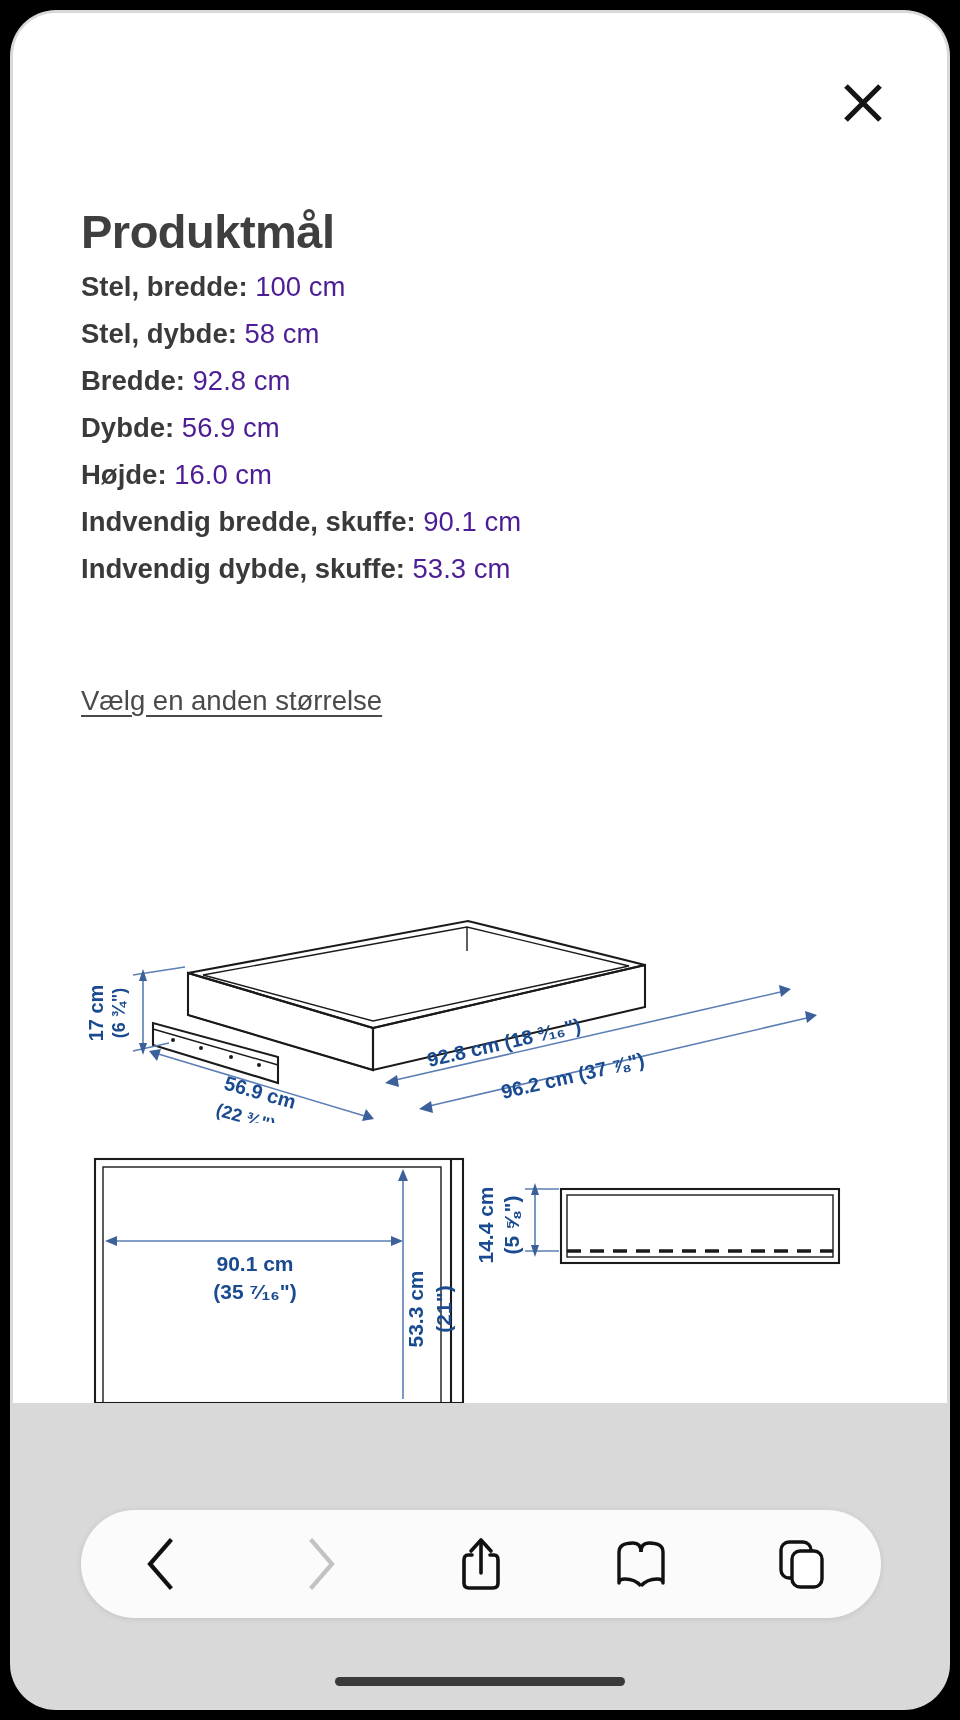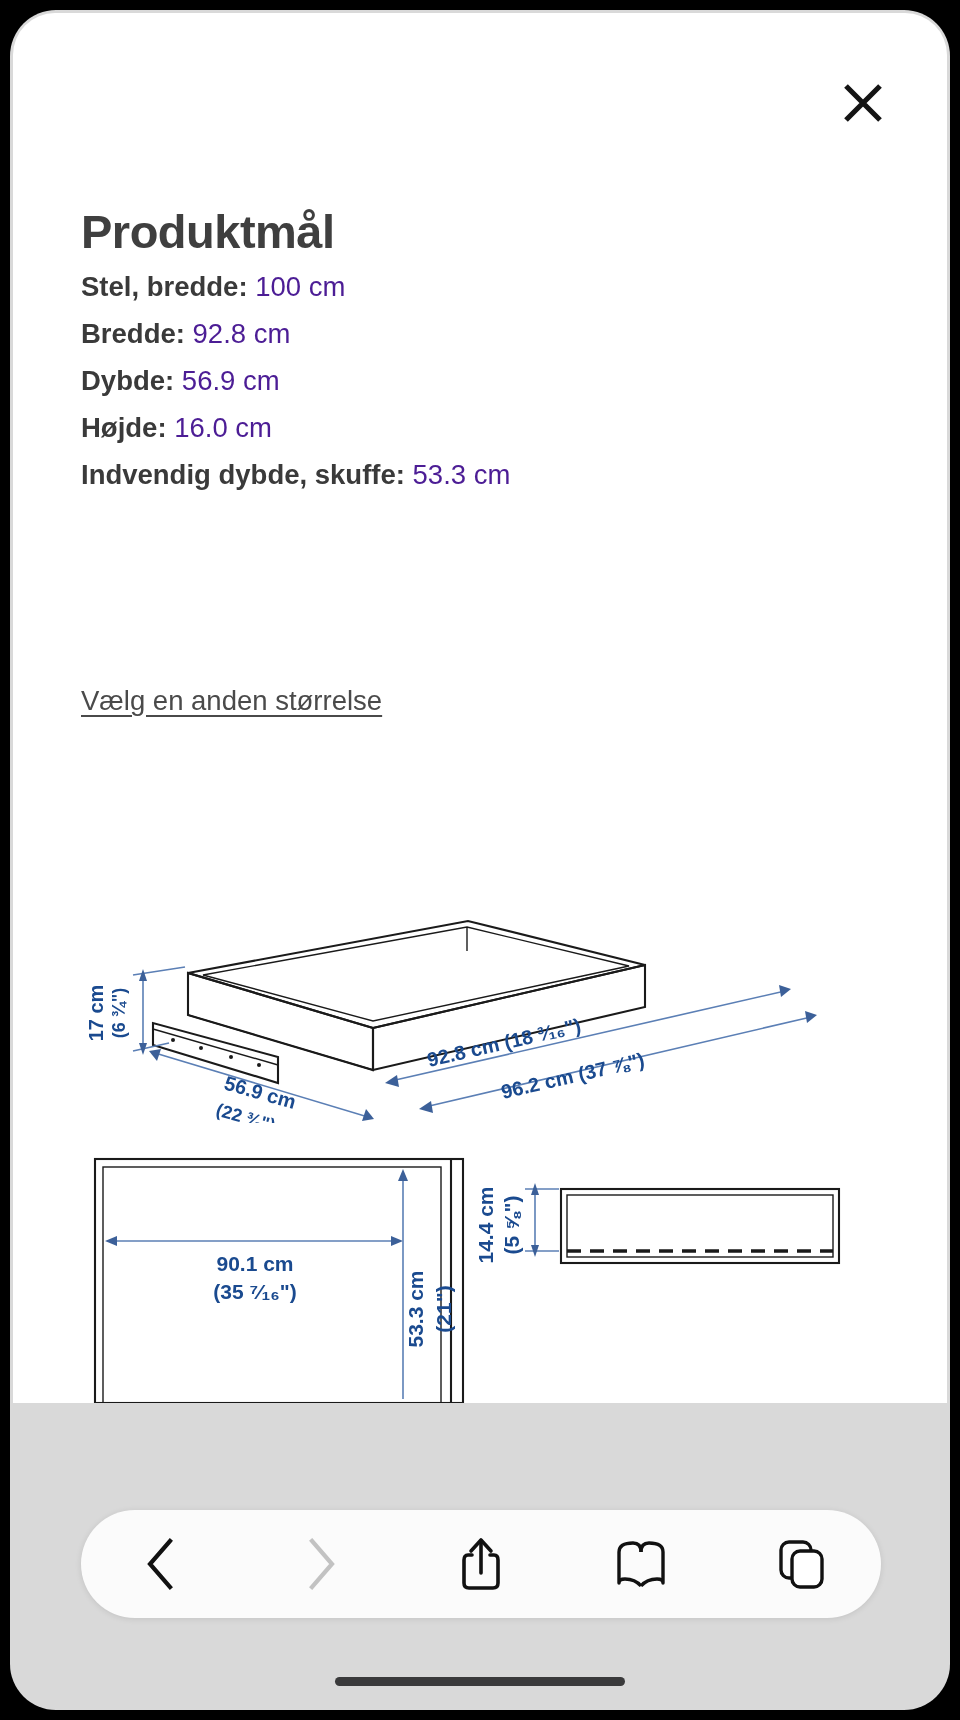--- a/index.html
+++ b/index.html
@@ -193,30 +193,38 @@
       </button>
 
       <h1 id="page-title">Produktmål</h1>
 
       <div id="spec-list">
         <div class="spec-row">
           <span class="spec-label">Stel, bredde:</span>
           <span class="spec-value">100 cm</span>
         </div>
         <div class="spec-row">
+          <span class="spec-label">Stel, dybde:</span>
+          <span class="spec-value">58 cm</span>
+        </div>
+        <div class="spec-row">
           <span class="spec-label">Bredde:</span>
           <span class="spec-value">92.8 cm</span>
         </div>
         <div class="spec-row">
           <span class="spec-label">Dybde:</span>
           <span class="spec-value">56.9 cm</span>
         </div>
         <div class="spec-row">
           <span class="spec-label">Højde:</span>
           <span class="spec-value">16.0 cm</span>
+        </div>
+        <div class="spec-row">
+          <span class="spec-label">Indvendig bredde, skuffe:</span>
+          <span class="spec-value">90.1 cm</span>
         </div>
         <div class="spec-row">
           <span class="spec-label">Indvendig dybde, skuffe:</span>
           <span class="spec-value">53.3 cm</span>
         </div>
       </div>
 
       <a id="size-link" href="#">Vælg en anden størrelse</a>
 
       <div id="drawing-top">

